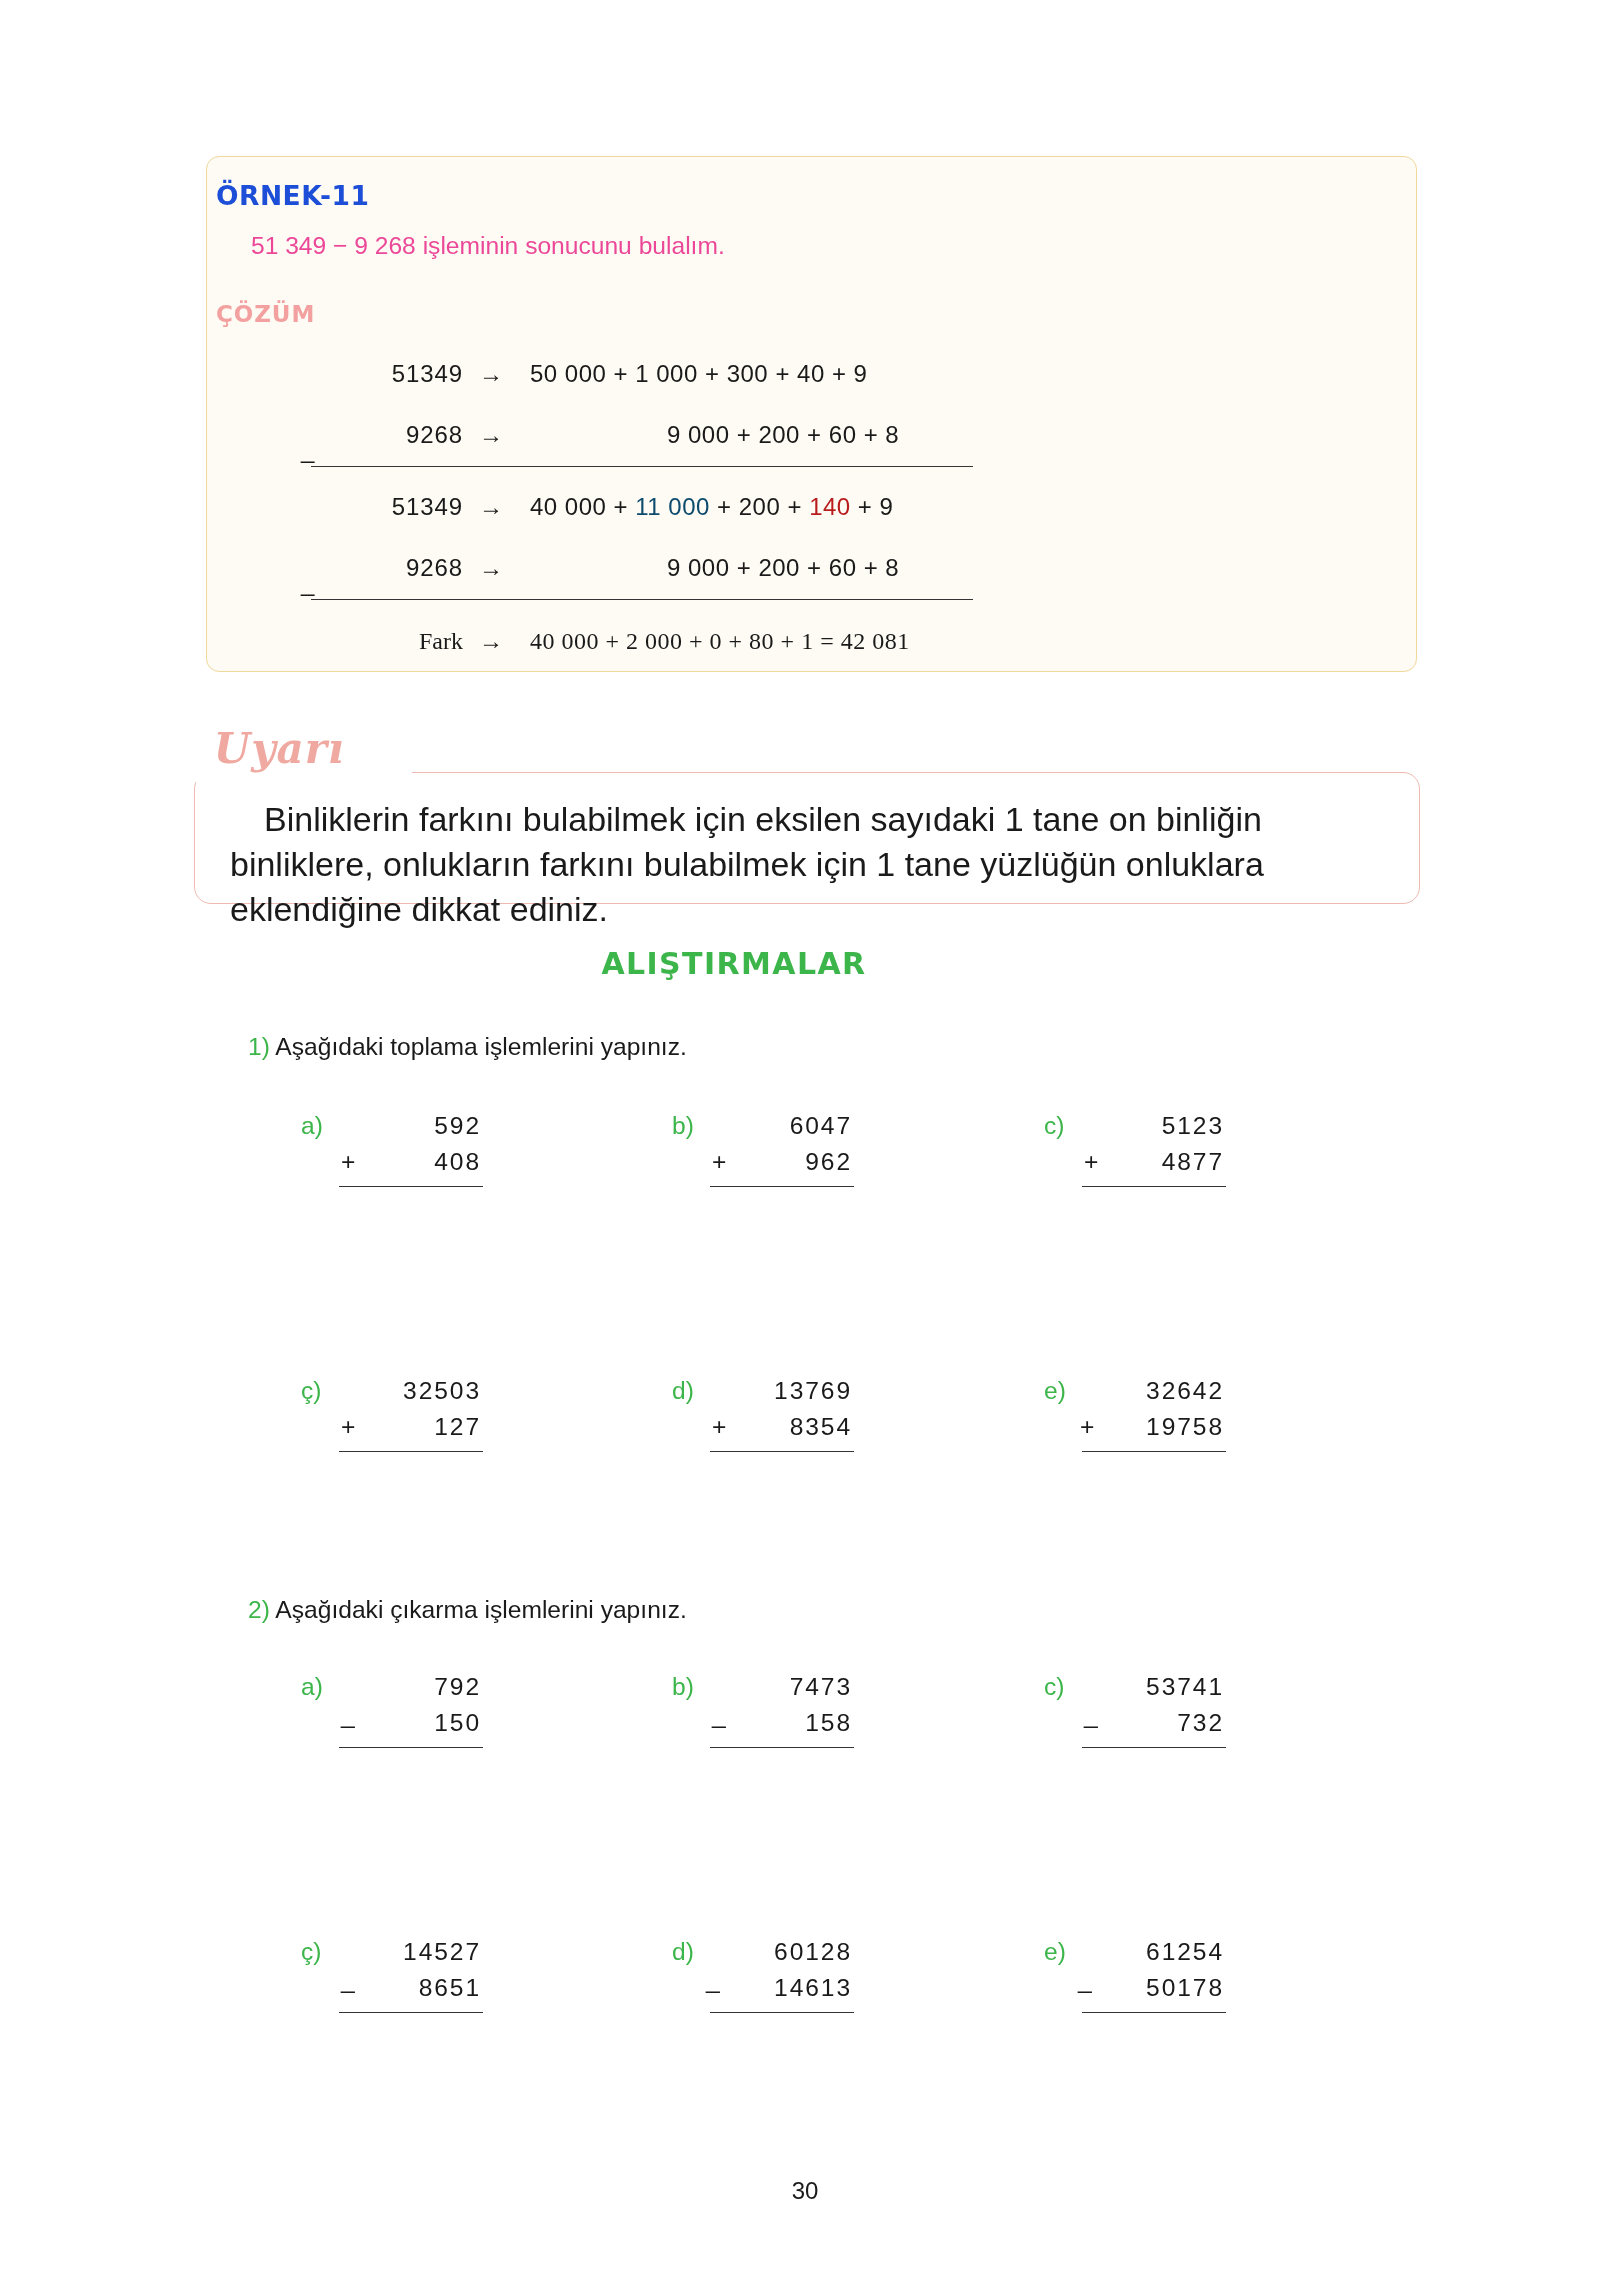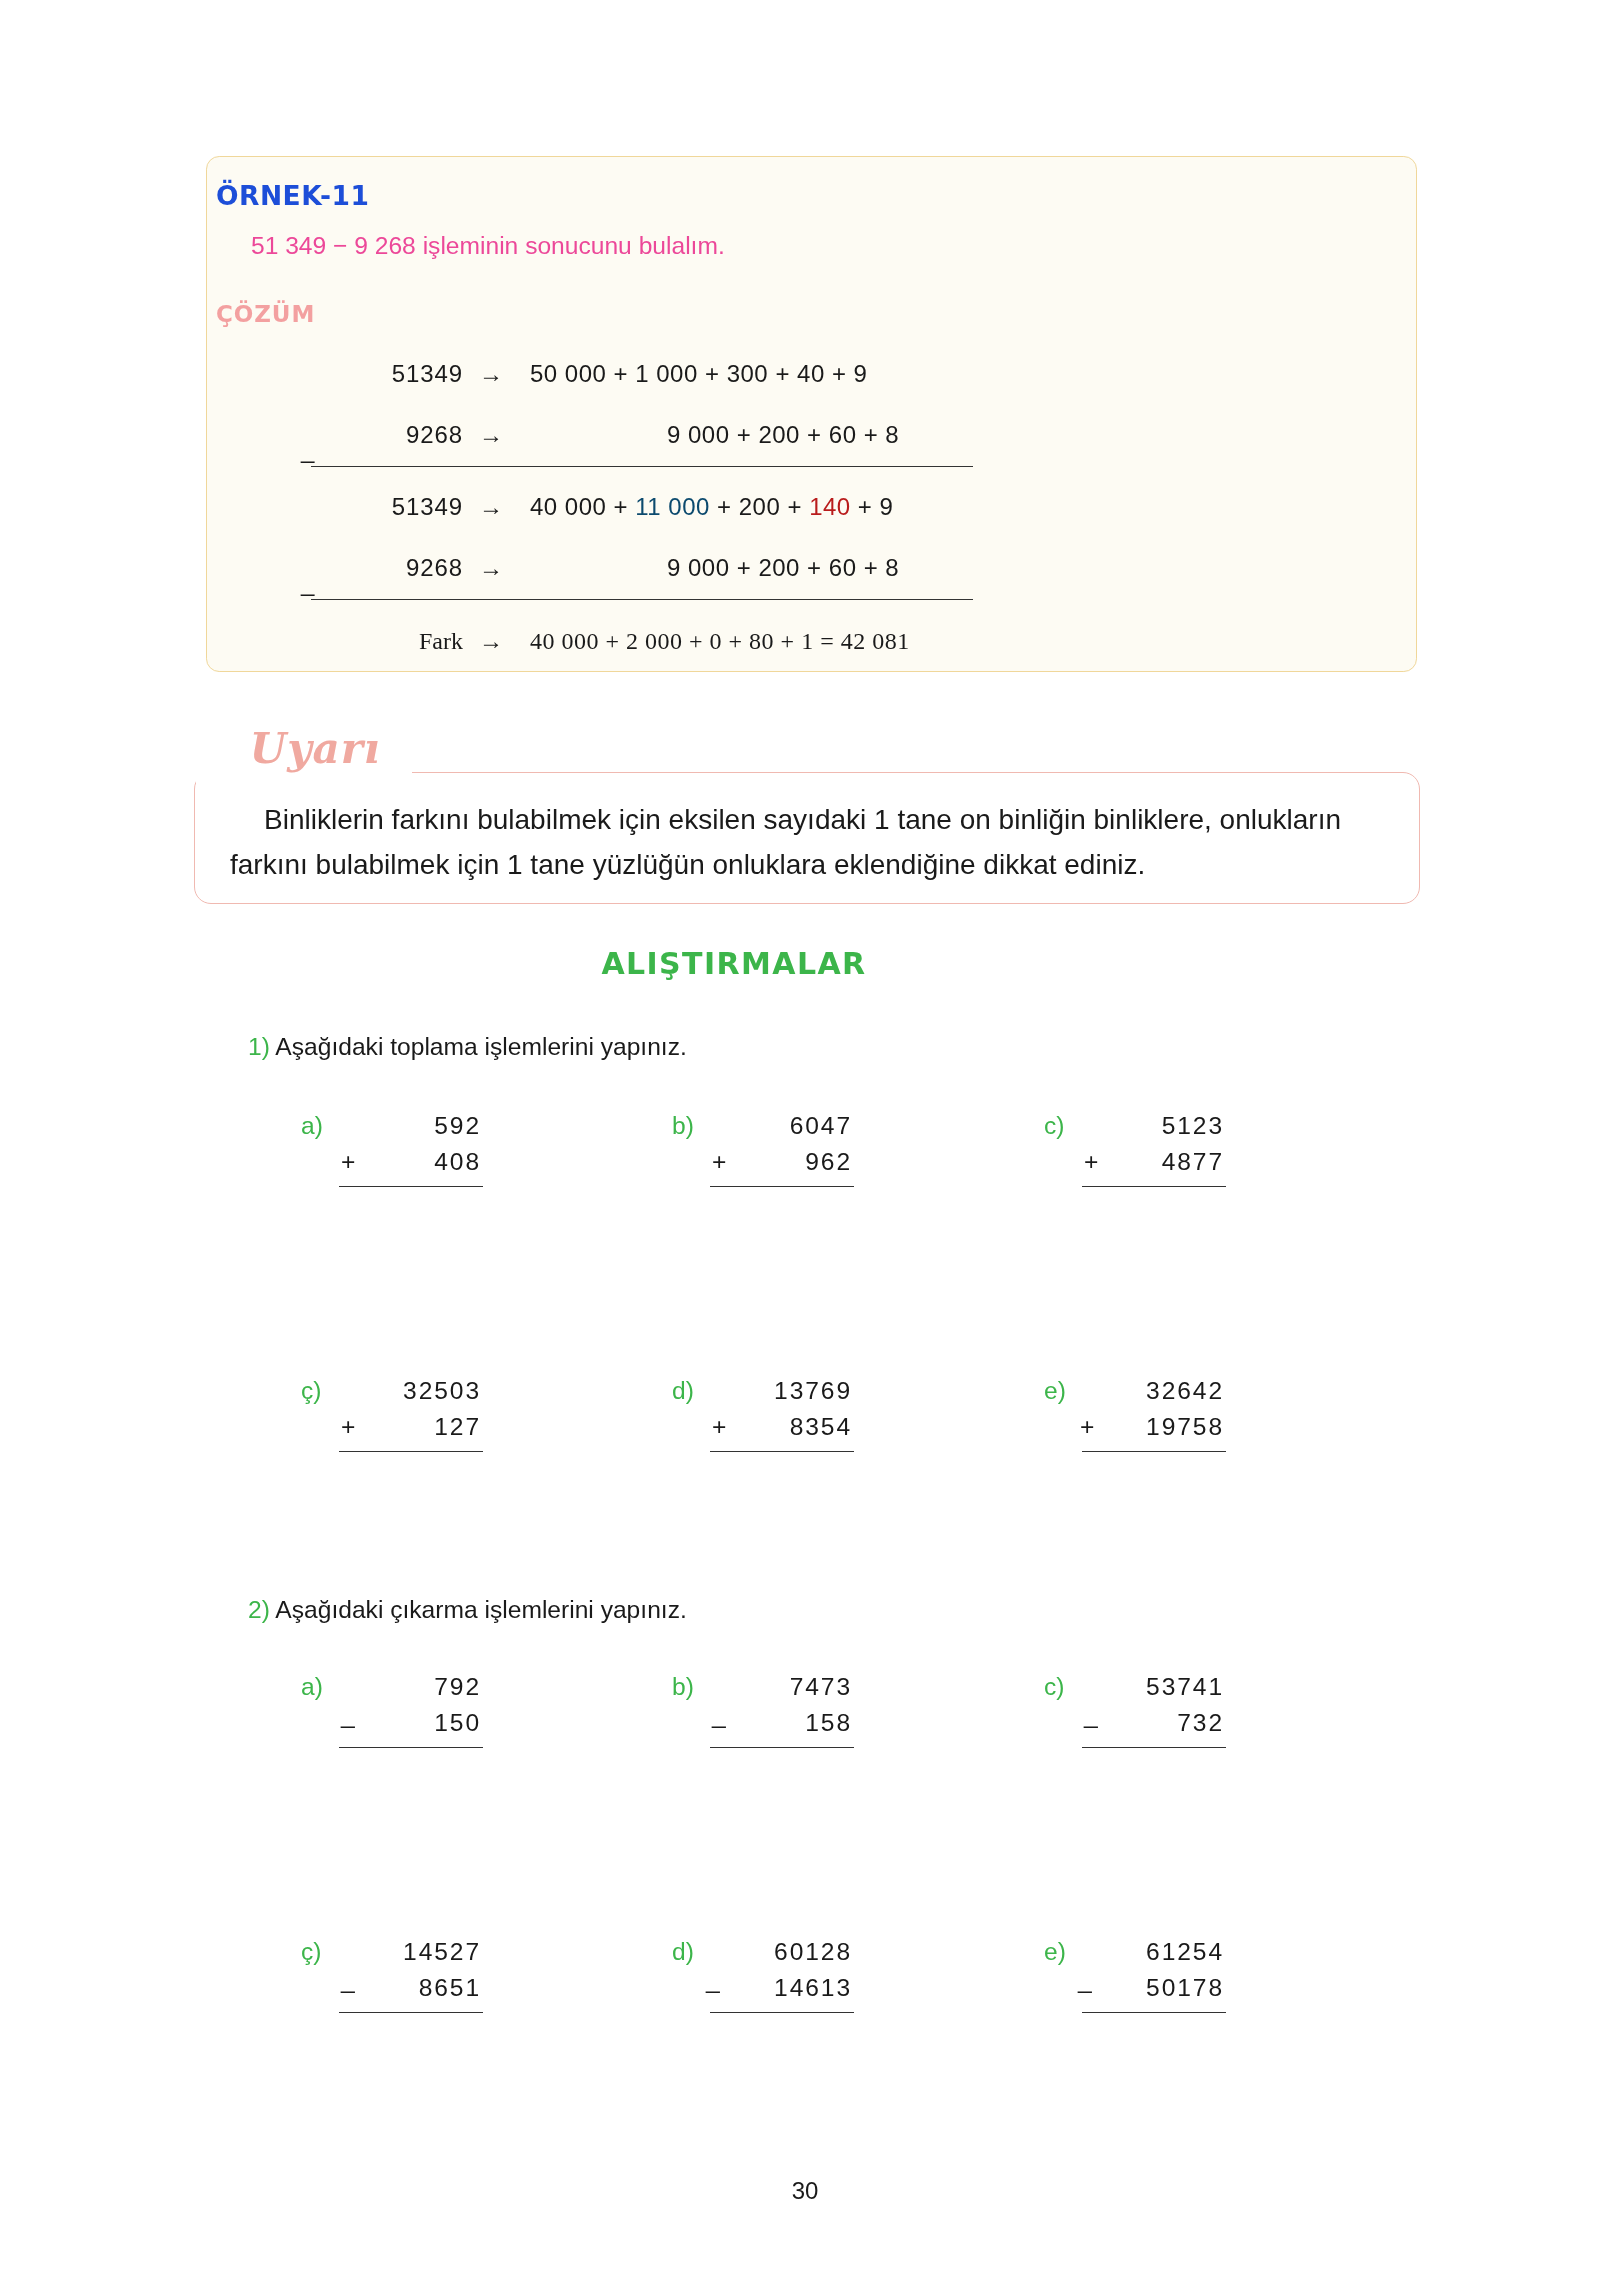--- a/index.html
+++ b/index.html
@@ -135,21 +135,20 @@
     top: -24px;
     font-size: 42px;
     font-weight: bold;
     color: #f0a9a0;
     font-family: "DejaVu Serif", serif;
     font-style: italic;
     letter-spacing: 0.9px;
     z-index: 3;
     background: #ffffff;
     padding: 0 5.7px;
-    margin-left: 36px;
   }
   .uyari-box {
     position: absolute;
     left: 0;
     top: 24px;
     width: 1226px;
     height: 132px;
     border: 1.9px solid #f0b9b1;
     border-radius: 17px;
     box-sizing: border-box;
@@ -161,21 +160,21 @@
     top: 13.2px;
     width: 216px;
     height: 23px;
     background: #ffffff;
   }
   .uyari-text {
     position: absolute;
     left: 36px;
     top: 49px;
     width: 1159px;
-    font-size: 28px;
+    font-size: 34px;
     line-height: 45px;
     color: #1a1a1a;
     text-indent: 34px;
   }
 
   
   .alistirmalar {
     position: absolute;
     left: 0;
     top: 946px;

